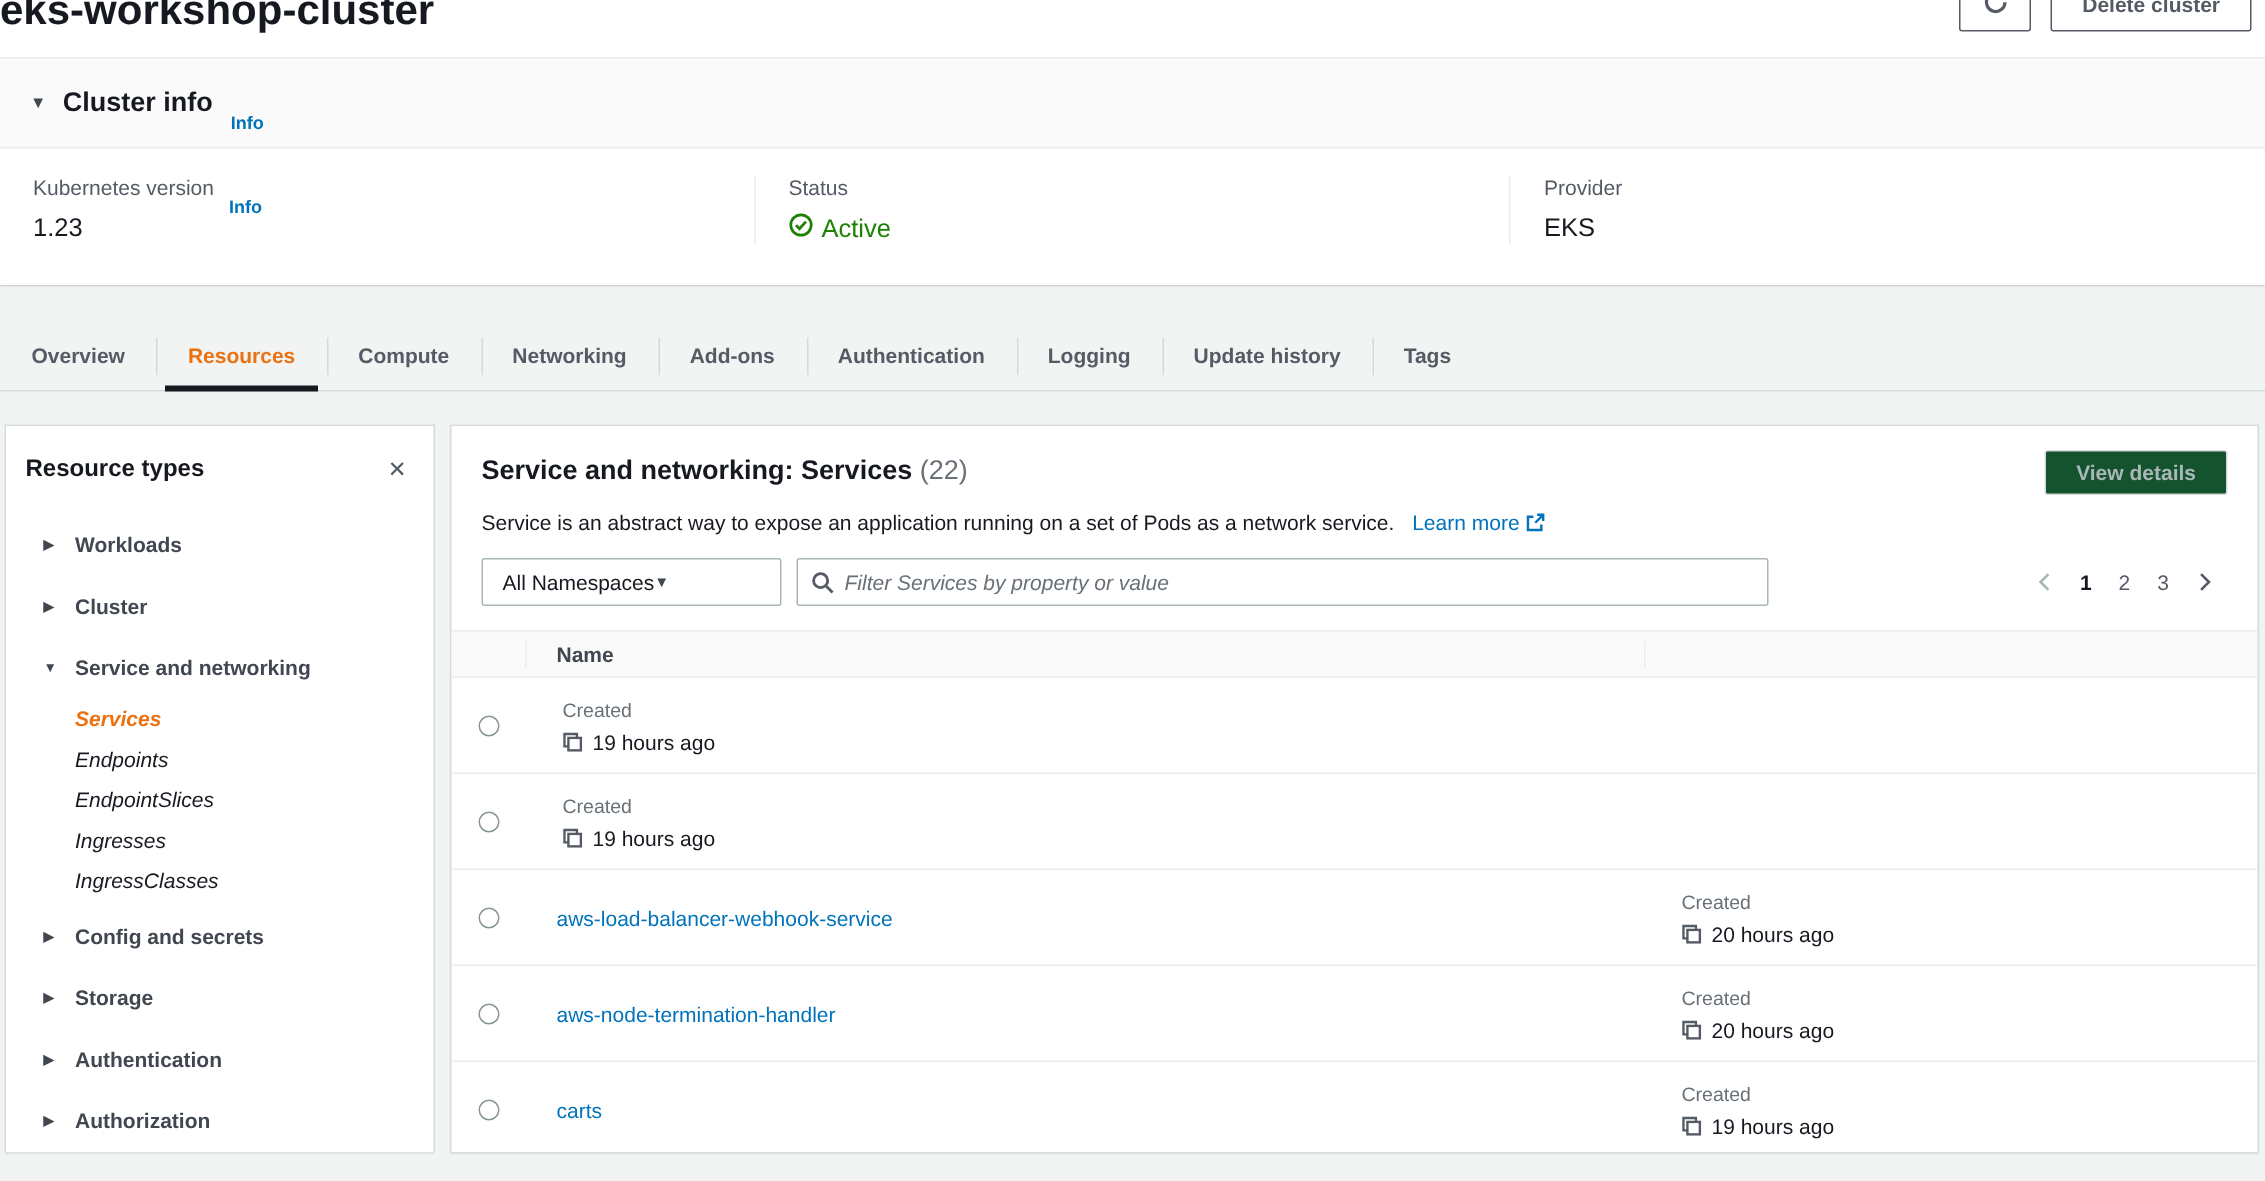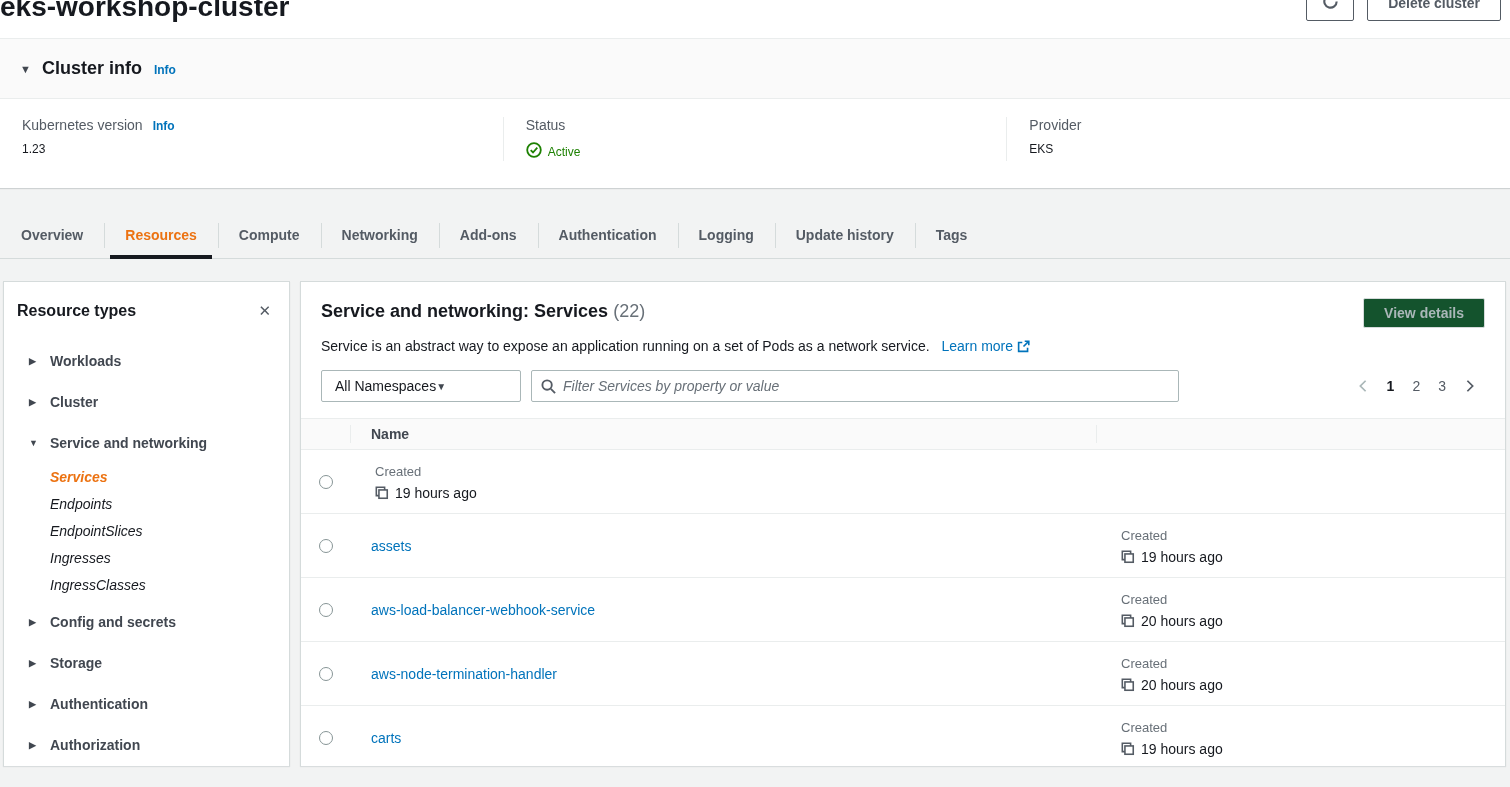--- a/index.html
+++ b/index.html
@@ -12,26 +12,26 @@
   .top-actions { position:absolute; right:9px; top:-15px; display:flex; gap:13px; }
   .btn { height:36px; background:#fff; border:1px solid #545b64; border-radius:2px; font-weight:700; color:#545b64; font-size:14px; font-family:"Liberation Sans",sans-serif; cursor:pointer; }
   .btn-icon { width:48px; display:flex; align-items:center; justify-content:center; }
   .btn-delete { padding:0 20px; }
 
   
   .cluster-panel { background:#fff; box-shadow:0 1px 1px rgba(0,28,36,.15); }
   .cp-header { background:#fafafa; border-top:1px solid #eaeded; border-bottom:1px solid #eaeded; padding:19px 20px; display:flex; align-items:center; }
   .cp-caret { font-size:11px; color:#414750; margin-right:11px; cursor:pointer; }
   .cp-title { font-size:18px; font-weight:700; }
-  .info-link { margin-left:12px; font-size:12px; font-weight:700; color:#0073bb; text-decoration:none; position:relative; top:1px; cursor:pointer; }
+  .info-link { margin-left:12px; font-size:12px; font-weight:700; color:#0073bb; text-decoration:none; position:relative; top:13px; cursor:pointer; }
   .cp-body { display:flex; padding:18px 0 27px; }
   .cp-col { flex:1; padding:0 22px; }
   .cp-col + .cp-col { border-left:1px solid #eaeded; }
   .cp-label { font-size:14px; color:#545b64; display:flex; align-items:center; gap:10px; }
-  .cp-value { margin-top:9px; font-size:12px; color:#16191f; }
+  .cp-value { margin-top:9px; font-size:17px; color:#16191f; }
   .status-active { display:flex; align-items:center; gap:6px; color:#1d8102; }
 
   
   .tabs { margin-top:24px; display:flex; border-bottom:1px solid #d5dbdb; height:47px; }
   .tab { position:relative; padding:0 21px; display:flex; align-items:center; font-size:14px; font-weight:700; color:#545b64; cursor:pointer; white-space:nowrap; }
   .tab:not(:first-child)::before { content:""; position:absolute; left:0; top:11px; height:25px; width:1px; background:#d5dbdb; }
   .tab.active { color:#ec7211; }
   .tab.active::after { content:""; position:absolute; left:6px; right:6px; bottom:-1px; height:4px; background:#16191f; }
 
   
@@ -272,23 +272,20 @@
               </span>
             <span>19 hours ago</span>
           </div>
         </div>
       </div>
 
       <div class="trow">
         <div class="col-sel">
             <span class="radio"></span>
           </div>
-        <div class="col-name">
-            <a class="svc-link">assets</a>
-          </div>
         <div class="col-age">
           <div class="created">Created</div>
           <div class="age-line">
             <span class="copy-icon">
                 <svg width="14" height="14" viewBox="0 0 16 16" fill="none" stroke="currentColor" stroke-width="1.8">
                   <rect x="4.5" y="4.5" width="9.5" height="9.5"></rect>
                   <path d="M11 4.5V1.5H1.5V11h3"></path>
                 </svg>
               </span>
             <span>19 hours ago</span>

